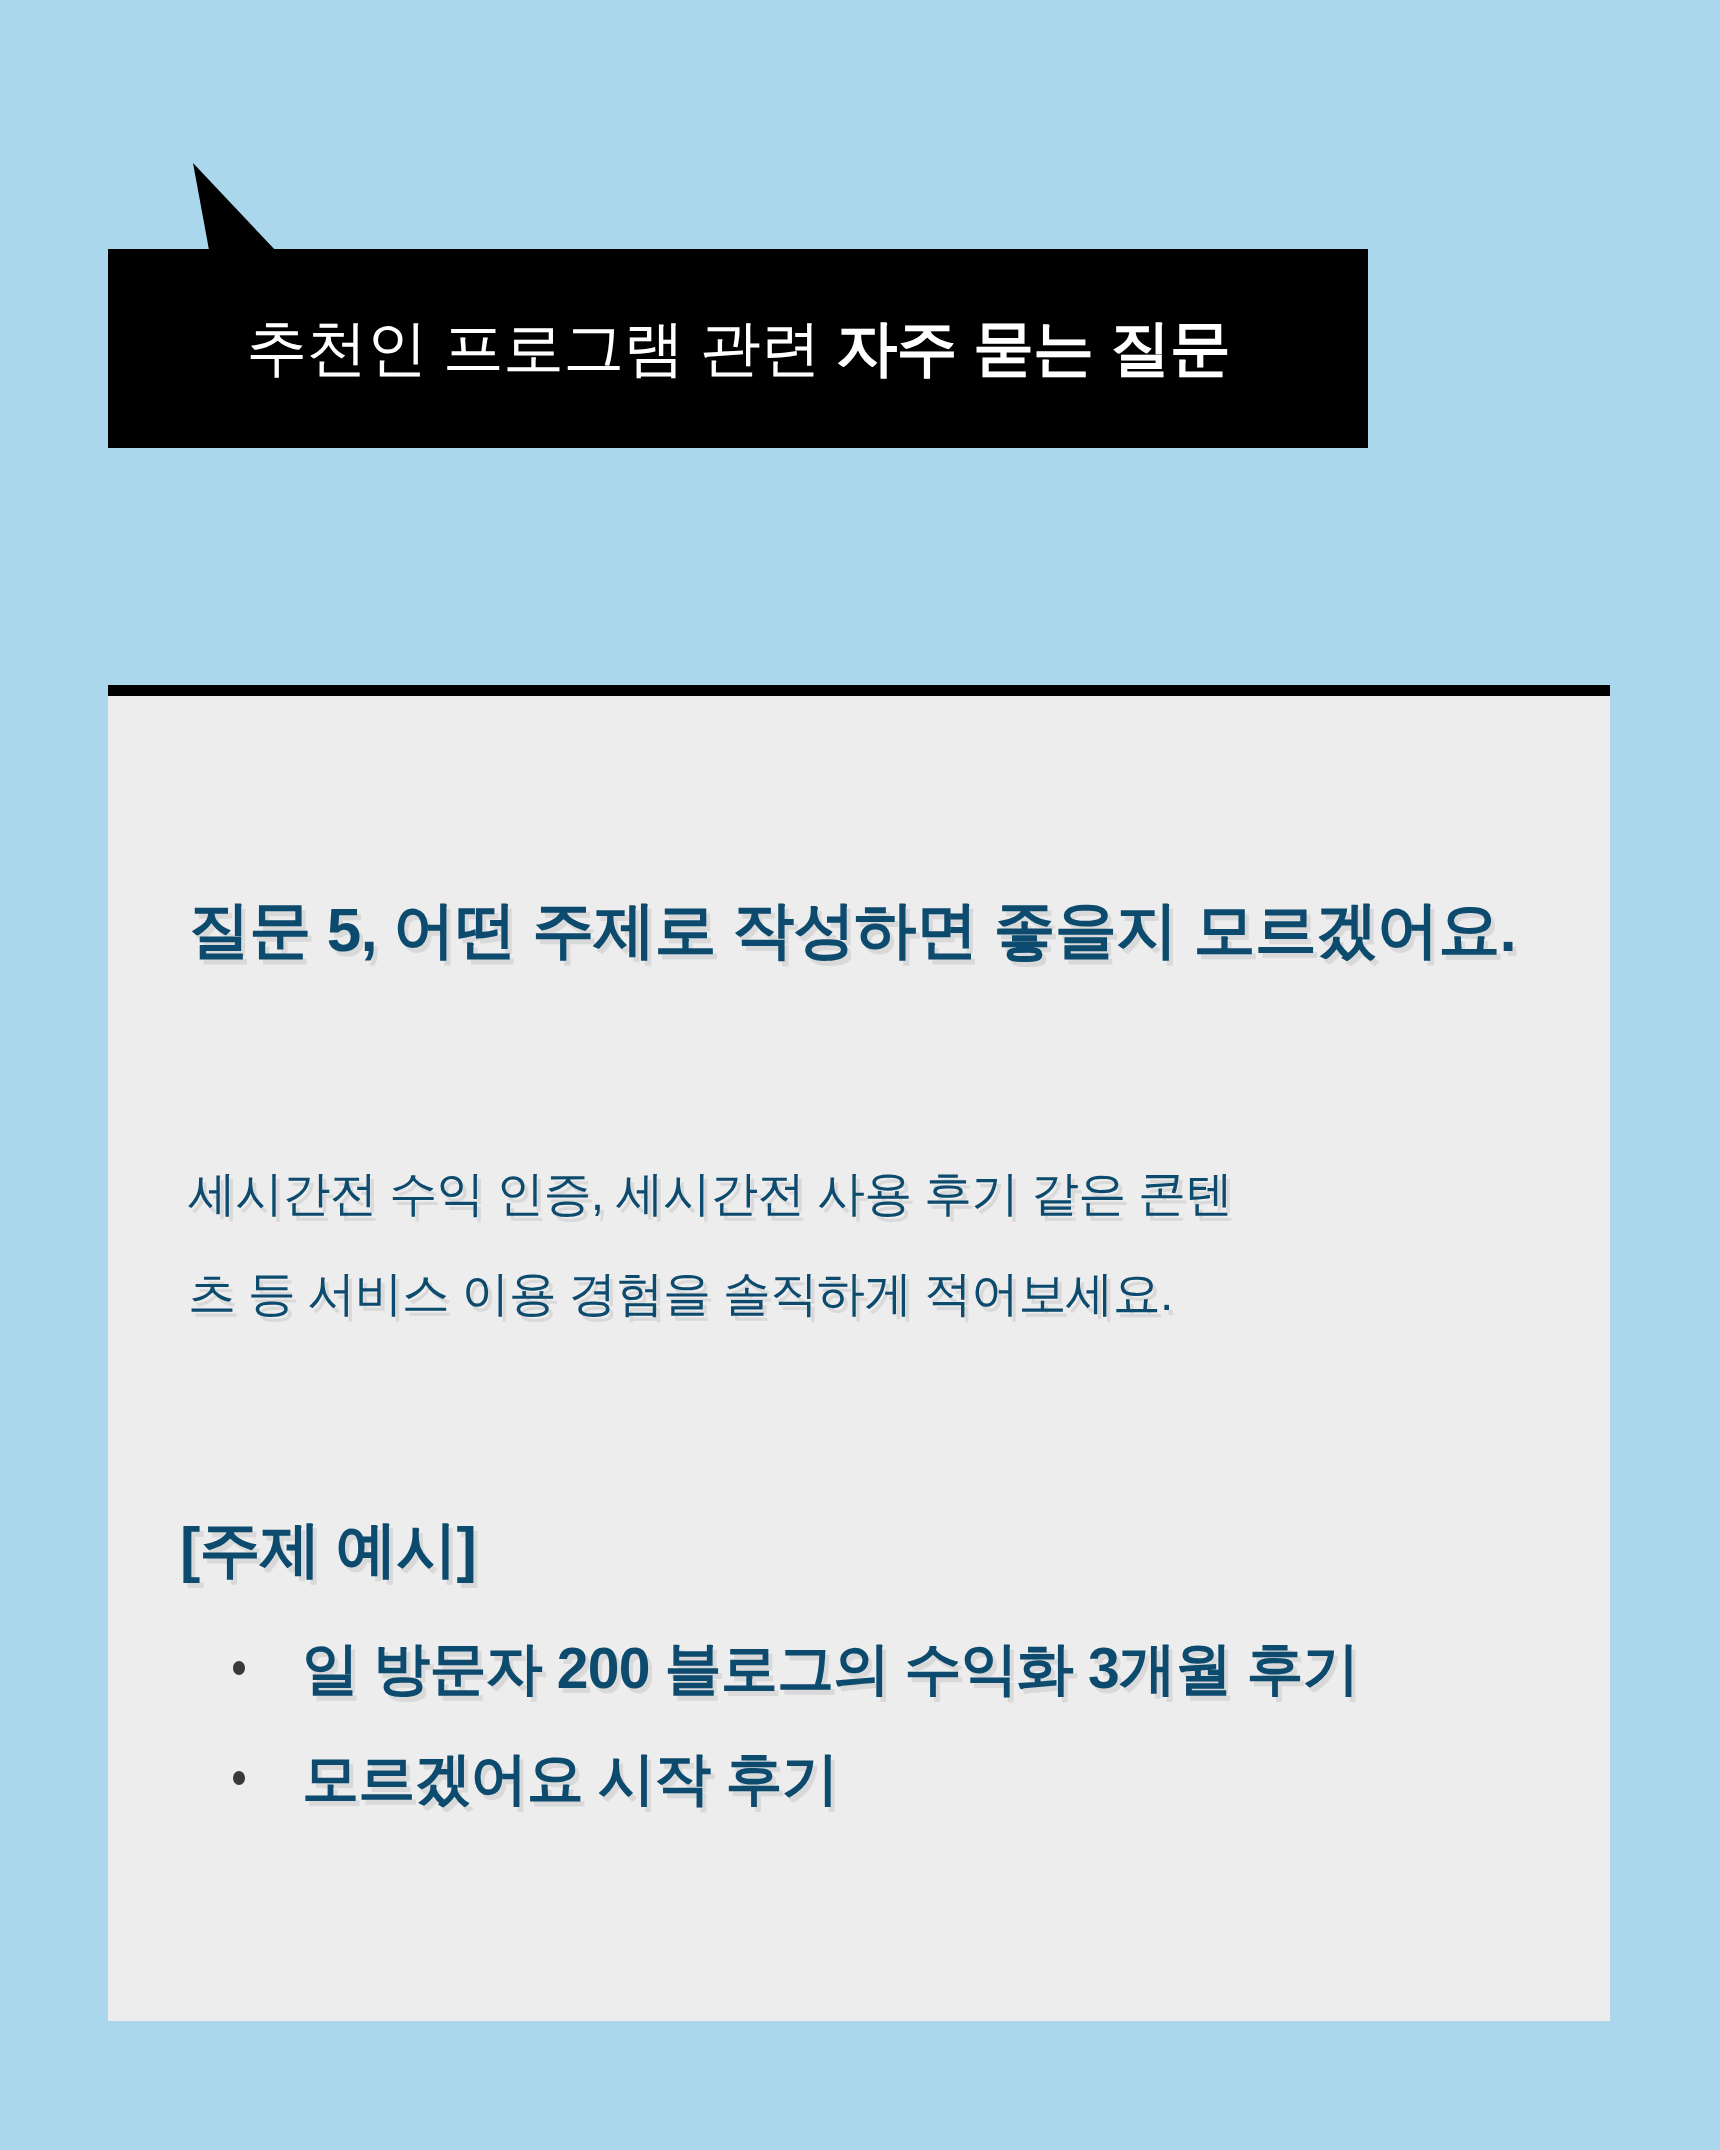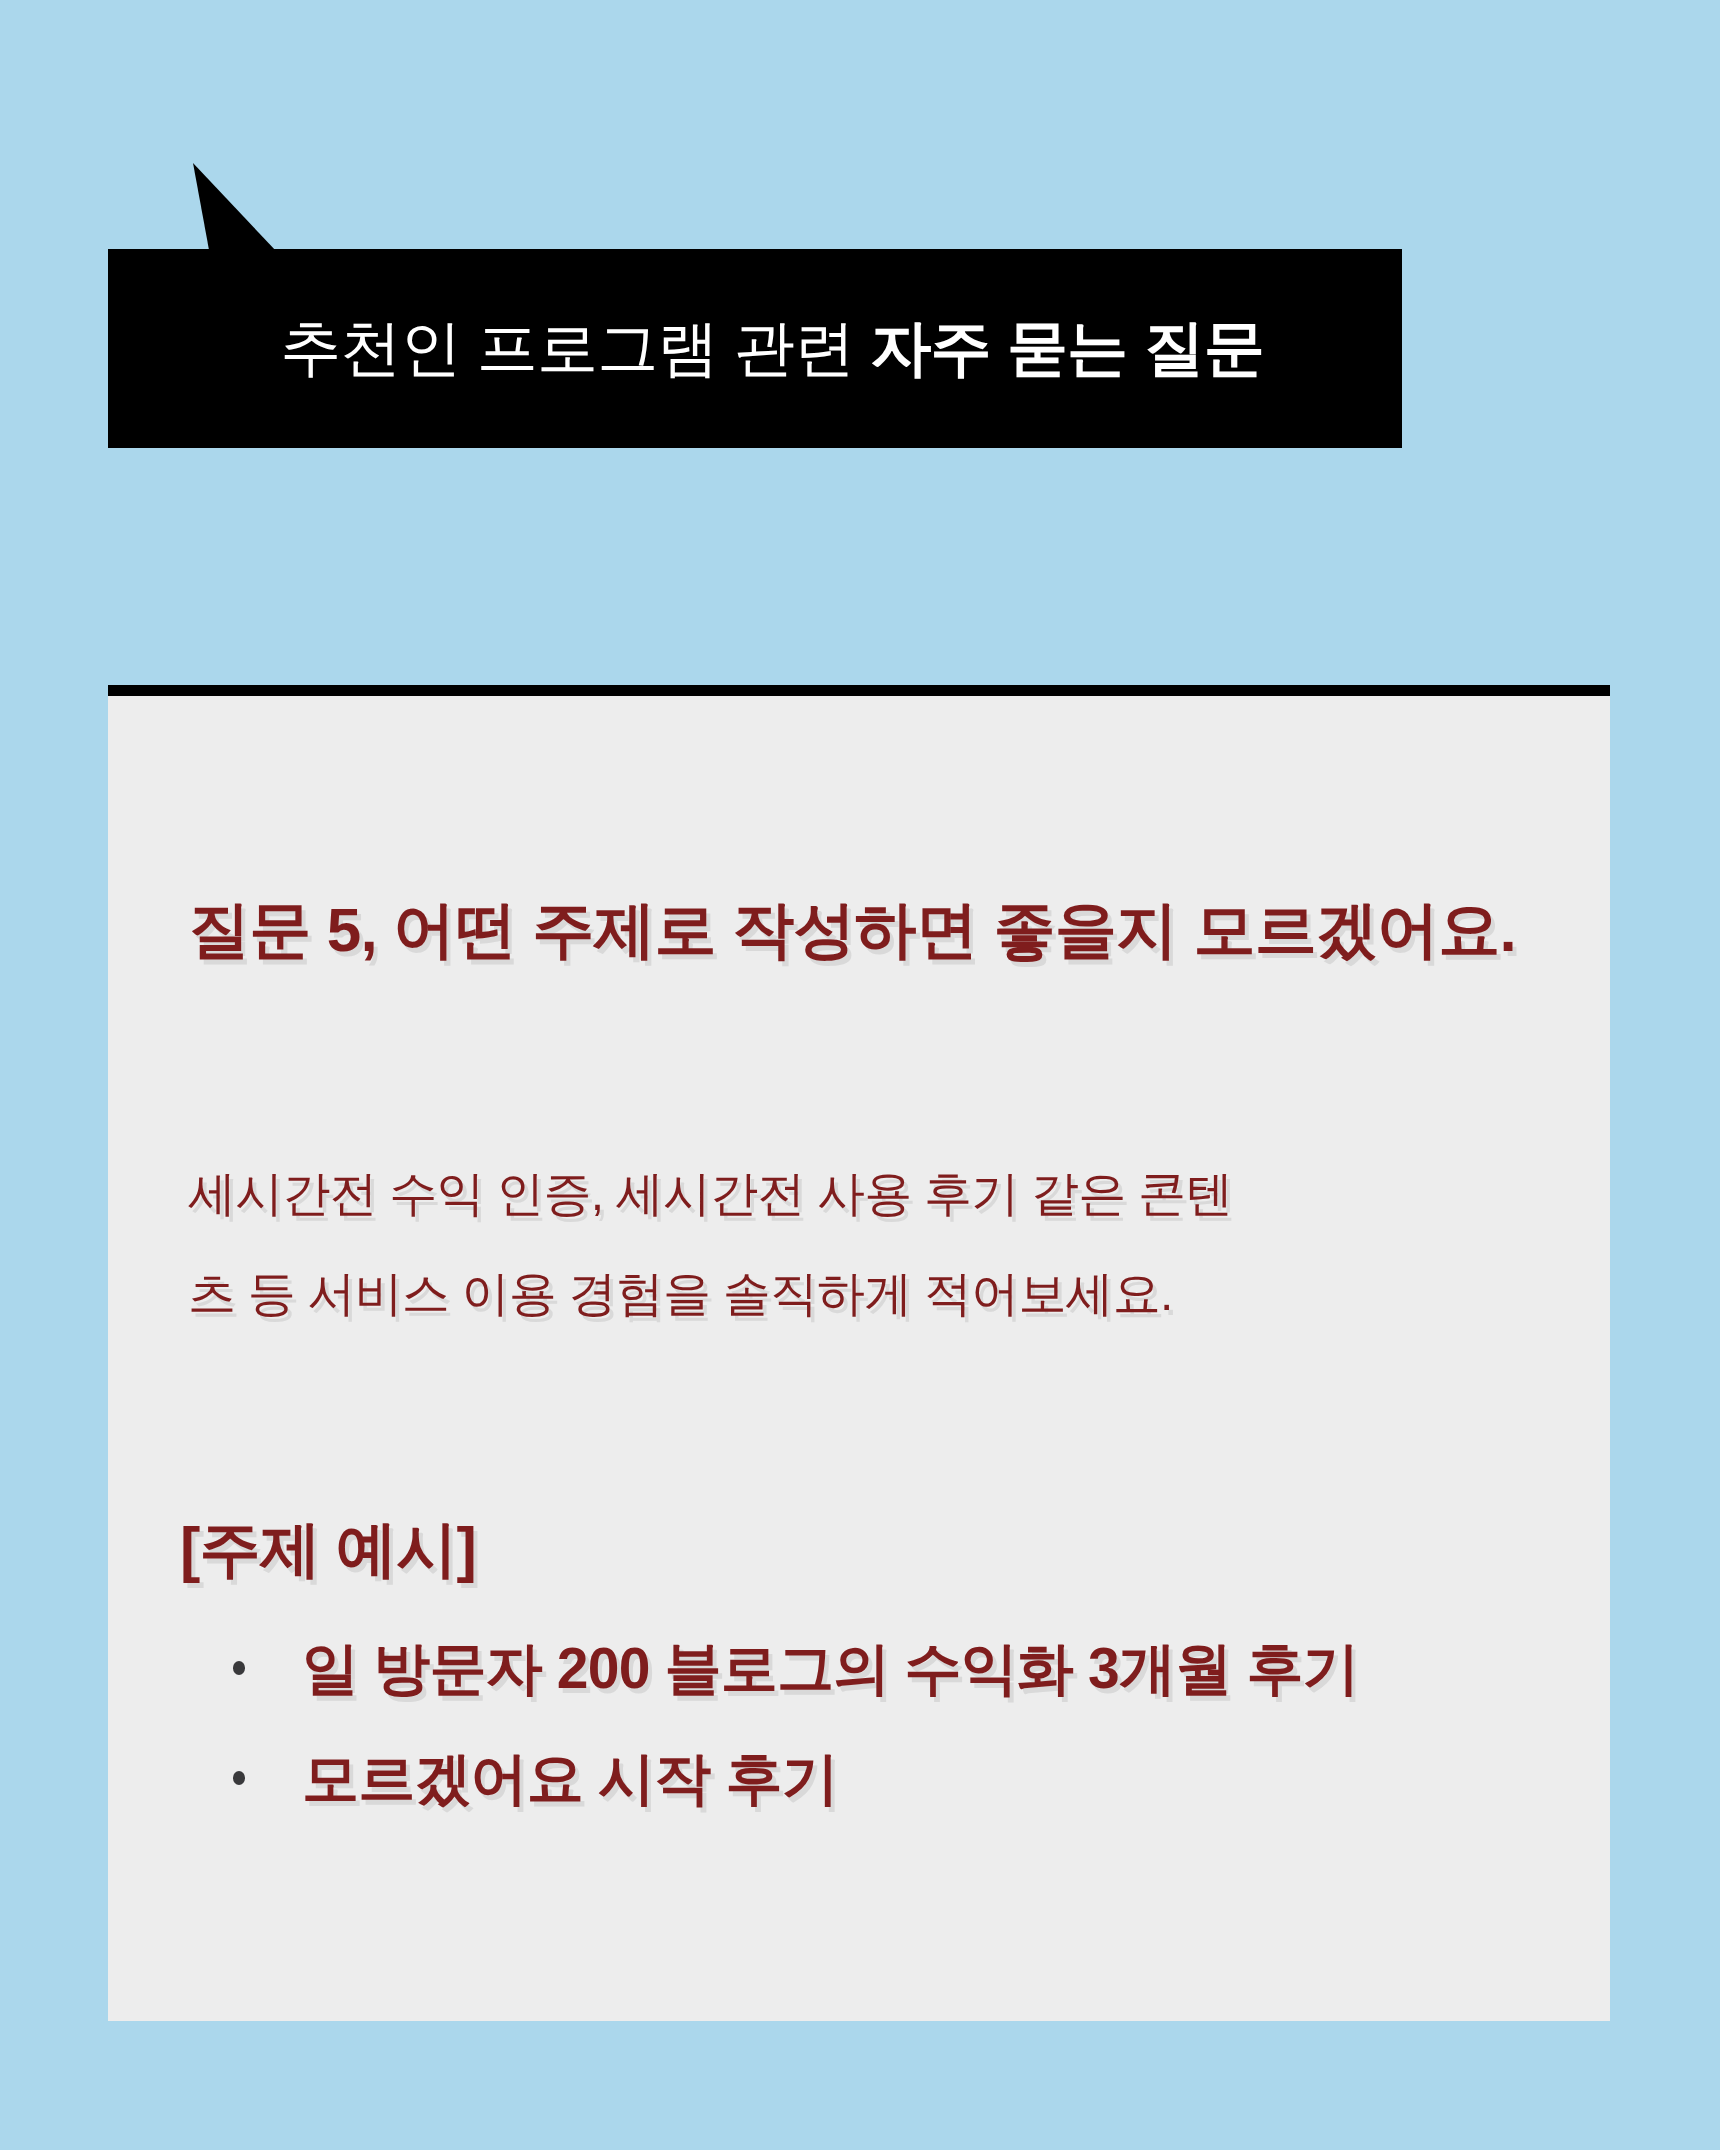--- a/index.html
+++ b/index.html
@@ -30,21 +30,20 @@
   .banner {
     position: absolute;
     left: 108px;
     top: 249px;
     width: 1260px;
     height: 199px;
     background: #000000;
     display: flex;
     align-items: center;
     justify-content: center;
-    padding-left: 34px;
   }
   .banner-text {
     margin: 0;
     color: #ffffff;
     font-size: 61px;
     font-weight: 500;
     letter-spacing: -0.8px;
     white-space: nowrap;
   }
   .banner-text strong {
@@ -55,21 +54,21 @@
   .card {
     position: absolute;
     left: 108px;
     top: 685px;
     width: 1502px;
     height: 1336px;
     box-sizing: border-box;
     background: #ededed;
     border-top: 11px solid #000000;
     overflow: hidden;
-    color: #7f1d1d;
+    color: #0c4a6e;
   }
   .card .question {
     position: absolute;
     left: 80px;
     top: 196px;
     margin: 0;
     font-size: 62px;
     font-weight: 700;
     line-height: 75px;
     letter-spacing: -0.8px;

